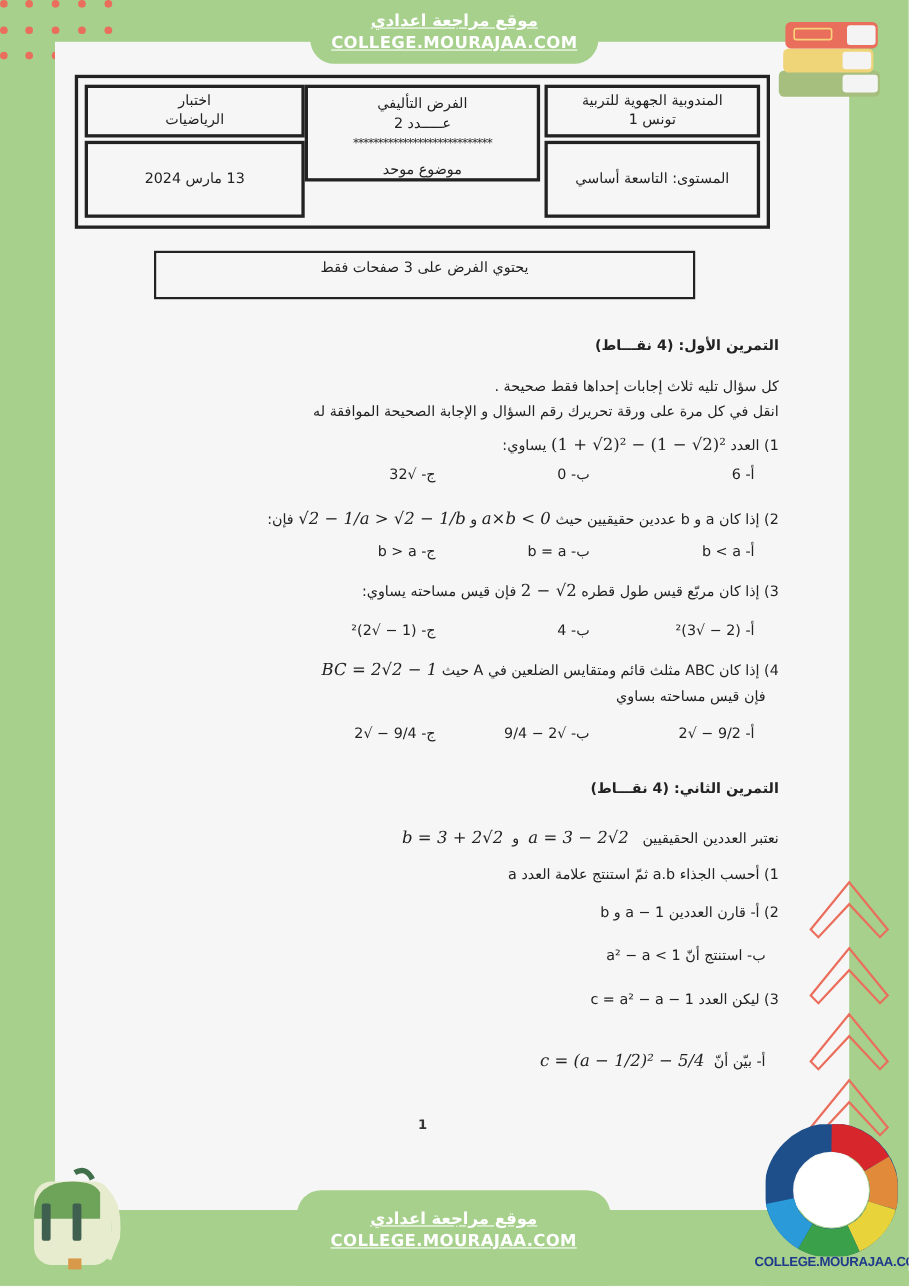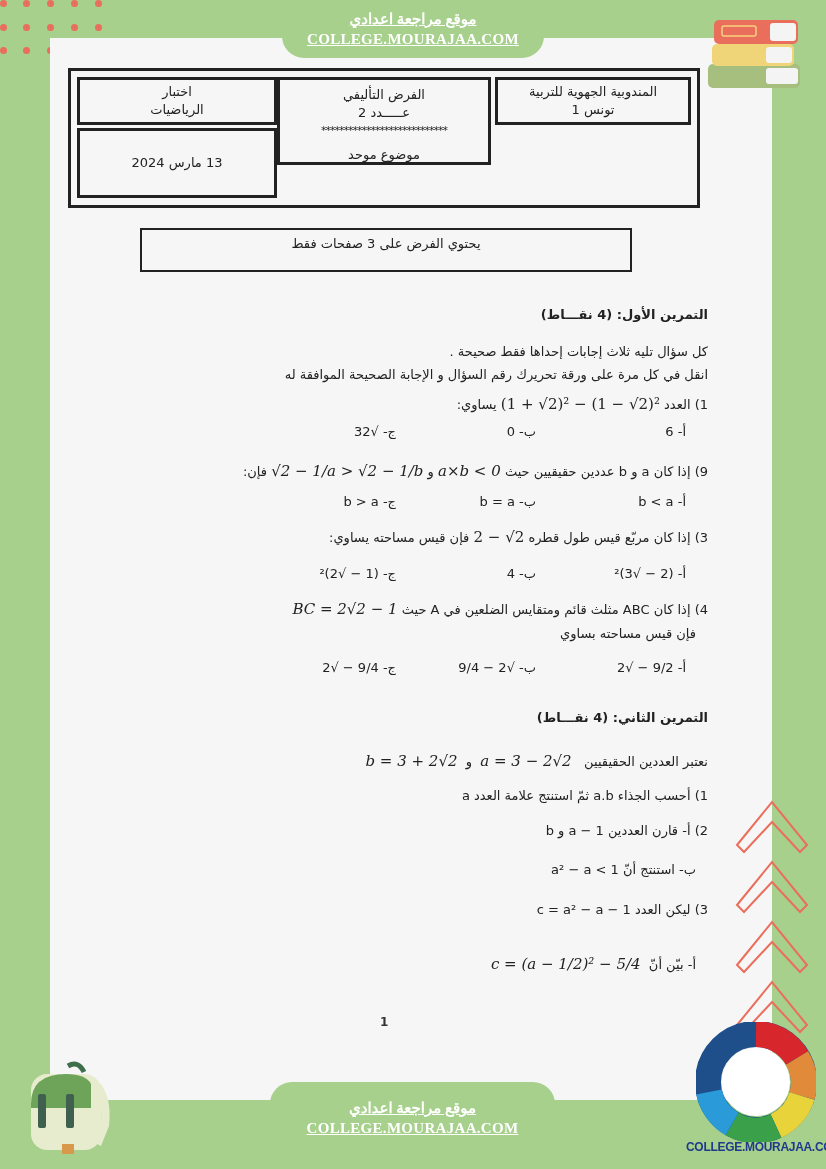--- a/index.html
+++ b/index.html
@@ -1,20 +1,20 @@
 <!DOCTYPE html>
 <html><head>
 <meta charset="utf-8">
 <style>
   html, body { margin:0; padding:0; }
   body { width:826px; height:1169px; position:relative; overflow:hidden; background:#a6d08c; font-family:"DejaVu Sans", sans-serif; }
   .dots { position:absolute; left:0; top:0; width:130px; height:60px; }
   .dot { position:absolute; width:7px; height:7px; border-radius:50%; background:#ea6e5c; }
   .page { position:absolute; left:50px; top:38px; width:722px; height:1062px; background:#f7f6f7; }
-  .banner { position:absolute; left:282px; width:262px; height:60px; background:#a6d08c; border-radius:0 0 18px 18px; text-align:center; color:#fff;font-family:Liberation Serif, serif; }
+  .banner { position:absolute; left:282px; width:262px; height:60px; background:#a6d08c; border-radius:0 0 18px 18px; text-align:center; color:#fff; }
   .banner.top { top:0; height:58px; border-radius:0 0 22px 22px; }
   .banner.bottom { top:1082px; height:87px; border-radius:22px 22px 0 0; left:270px; width:285px; }
   .banner .ar { font-size:15px; font-weight:bold; text-decoration:underline; direction:rtl; line-height:20px; }
   .banner .en { font-size:15px; font-weight:bold; text-decoration:underline; letter-spacing:0.3px; line-height:20px; }
   .banner.top .ar { padding-top:9px; }
   .banner.bottom .ar { padding-top:16px; }
 
   .hdr { position:absolute; left:68px; top:68px; width:632px; height:140px; border:3px solid #222; box-sizing:border-box; background:#f7f6f7; }
   .cell { position:absolute; border:3px solid #222; box-sizing:border-box; display:flex; flex-direction:column; align-items:center; justify-content:center; direction:rtl; font-size:13px; color:#222; line-height:18px; text-align:left; }
   .stars { font-size:11px; letter-spacing:-1px; }
@@ -66,20 +66,23 @@
   <rect x="14" y="6" width="84" height="24" rx="5" fill="#ea6e5c"></rect>
   <rect x="70" y="9" width="26" height="18" rx="3" fill="#f4f4f4"></rect>
   <rect x="22" y="12" width="34" height="10" rx="2" fill="none" stroke="#f7d27a" stroke-width="1.5"></rect>
 </svg>
 
 <div class="hdr">
   <div class="cell" style="right:6px;top:6px;width:196px;height:48px;">
     <span>المندوبية الجهوية للتربية</span>
     <span>تونس 1</span>
   </div>
+  <div class="cell" style="right:6px;top:57px;width:196px;height:70px;">
+    <span>المستوى: التاسعة أساسي</span>
+  </div>
   <div class="cell" style="right:206px;top:6px;width:214px;height:88px;justify-content:flex-start;padding-top:6px;">
     <span>الفرض التأليفي</span>
     <span>عـــــدد 2</span>
     <span class="stars">****************************</span>
     <span style="margin-top:6px;">موضوع موحد</span>
   </div>
   <div class="cell" style="left:6px;top:6px;width:200px;height:48px;">
     <span>اختبار</span>
     <span>الرياضيات</span>
   </div>
@@ -97,21 +100,21 @@
 <div class="line" style="top:395px;">
   <span>1) العدد</span>
   <span class="m" style="font-style:normal">(1 + √2)² − (1 − √2)²</span>
   <span>يساوي:</span>
 </div>
 <div class="opt" style="right:140px;top:424px;">أ-  6</div>
 <div class="opt" style="right:290px;top:424px;">ب-  0</div>
 <div class="opt" style="right:430px;top:424px;">ج-  √32</div>
 
 <div class="line" style="top:462px;">
-  <span>9) إذا كان a و b عددين حقيقيين حيث</span>
+  <span>2) إذا كان a و b عددين حقيقيين حيث</span>
   <span class="m">a×b &lt; 0</span>
   <span>و</span>
   <span class="m">√2 − 1/a &gt; √2 − 1/b</span>
   <span>فإن:</span>
 </div>
 <div class="opt" style="right:140px;top:494px;">أ-  b &lt; a</div>
 <div class="opt" style="right:290px;top:494px;">ب-  b = a</div>
 <div class="opt" style="right:430px;top:494px;">ج-  b &gt; a</div>
 
 <div class="line" style="top:528px;">

